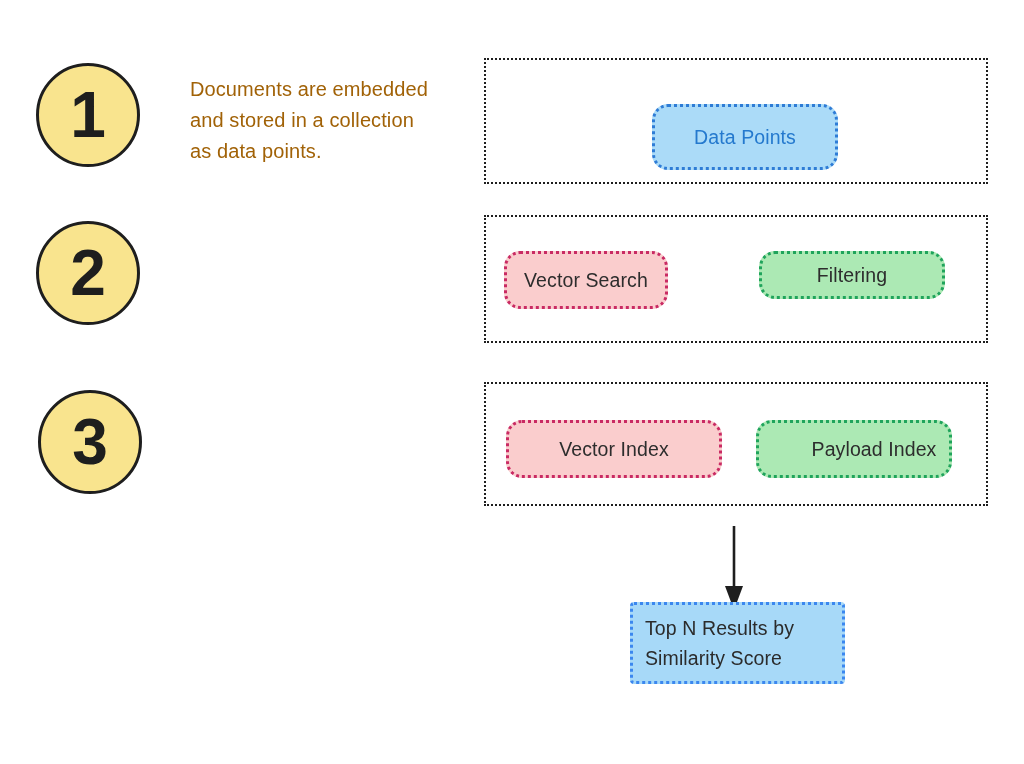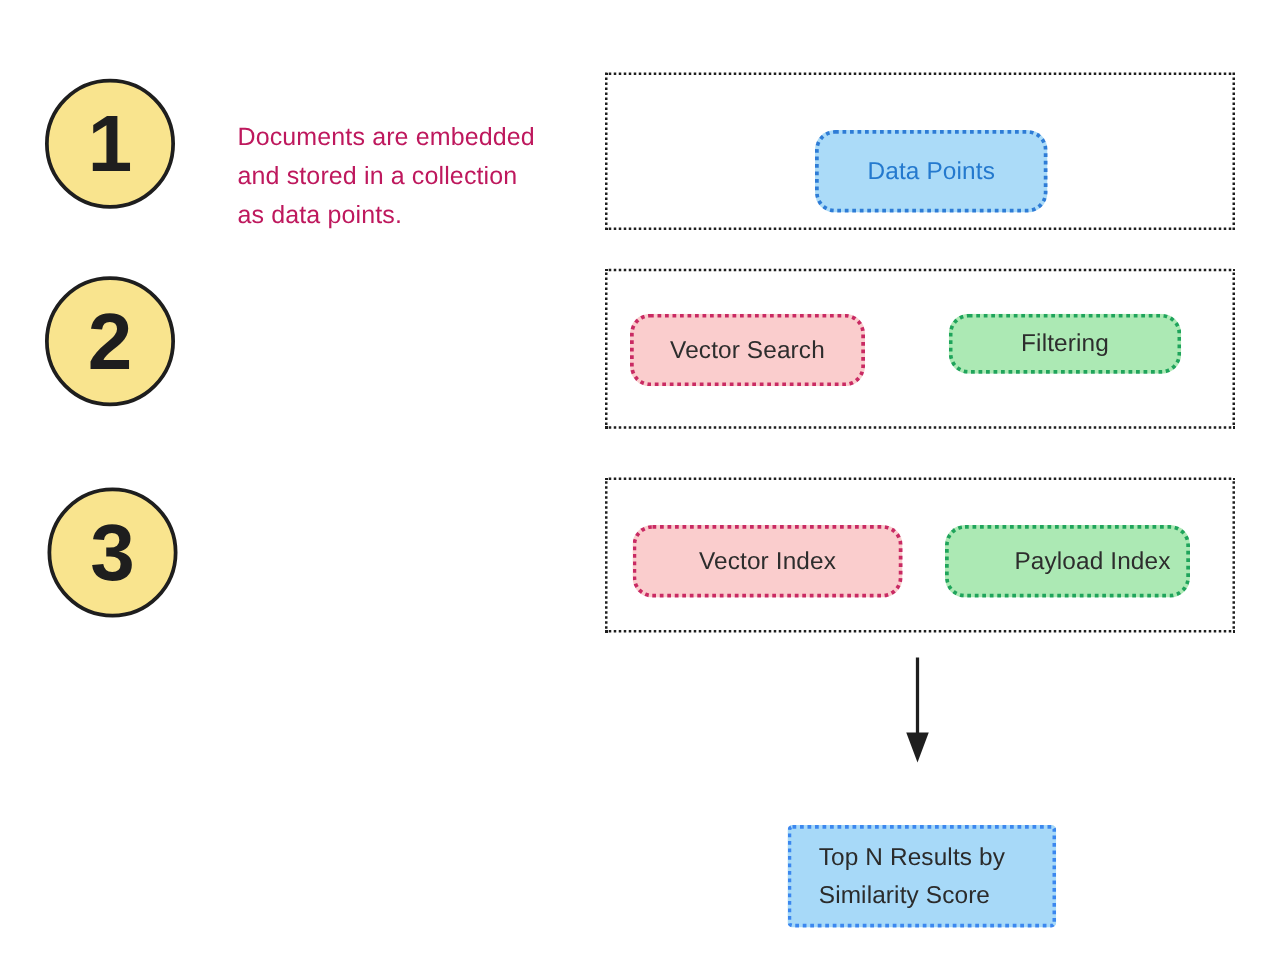--- a/index.html
+++ b/index.html
@@ -22,24 +22,23 @@
     font-size:64px;font-weight:600;color:#1e1e1e;
     box-sizing:border-box;
   }
   .circle-1{left:36px;top:63px;}
   .circle-2{left:36px;top:221px;}
   .circle-3{left:38px;top:390px;}
   
   .step-text{
     position:absolute;
     font-size:20px;line-height:31px;
-    color:#be185d;
+    color:#a16207;
     white-space:pre-line;
     letter-spacing:0.1px;
-    margin-top:21px;
   }
   .text-1{left:190px;top:74px;}
   .text-2{left:188px;top:231px;}
   .text-3{left:191px;top:387px;}
   
   .stage{
     position:absolute;
     left:484px;width:504px;
     border:2.5px dotted #1e1e1e;
     box-sizing:border-box;
@@ -54,40 +53,40 @@
     display:flex;align-items:center;justify-content:center;
     font-size:19.5px;
     color:#2d2d2d;
     border-radius:16px;
     letter-spacing:0.1px;
   }
   .node-blue{background:#ABDBF8;border:3px dotted #2E7CD6;color:#2479CE;}
   .node-pink{background:#FACDCD;border:3px dotted #C92A63;}
   .node-green{background:#ACE9B4;border:3px dotted #1FA45B;}
   .data-points{left:166px;top:32px;width:186px;height:66px;margin-top:12px;}
-  .vector-search{left:18px;top:34px;width:188px;height:58px;}
+  .vector-search{left:18px;top:34px;width:164px;height:58px;}
   .filtering{left:273px;top:34px;width:186px;height:48px;}
   .vector-index{left:20px;top:36px;width:216px;height:58px;}
   .payload-index{left:270px;top:36px;width:196px;height:58px;padding-left:40px;}
   
   .flow-arrow{
     position:absolute;left:719px;top:524px;
     width:30px;height:88px;
   }
   
   .result-box{
     position:absolute;
-    left:630px;top:660px;
+    left:630px;top:602px;
     width:215px;height:82px;
     background:#A7D9F8;
     border:3px dotted #3B87EF;
     border-radius:4px;
     box-sizing:border-box;
     display:flex;align-items:center;
-    padding-left:22px;
+    padding-left:12px;
     font-size:19.5px;line-height:30px;
     color:#2b2b2b;
     white-space:pre-line;
     letter-spacing:0.1px;
   }
 </style>
 </head>
 <body>
 
 <div class="canvas">

